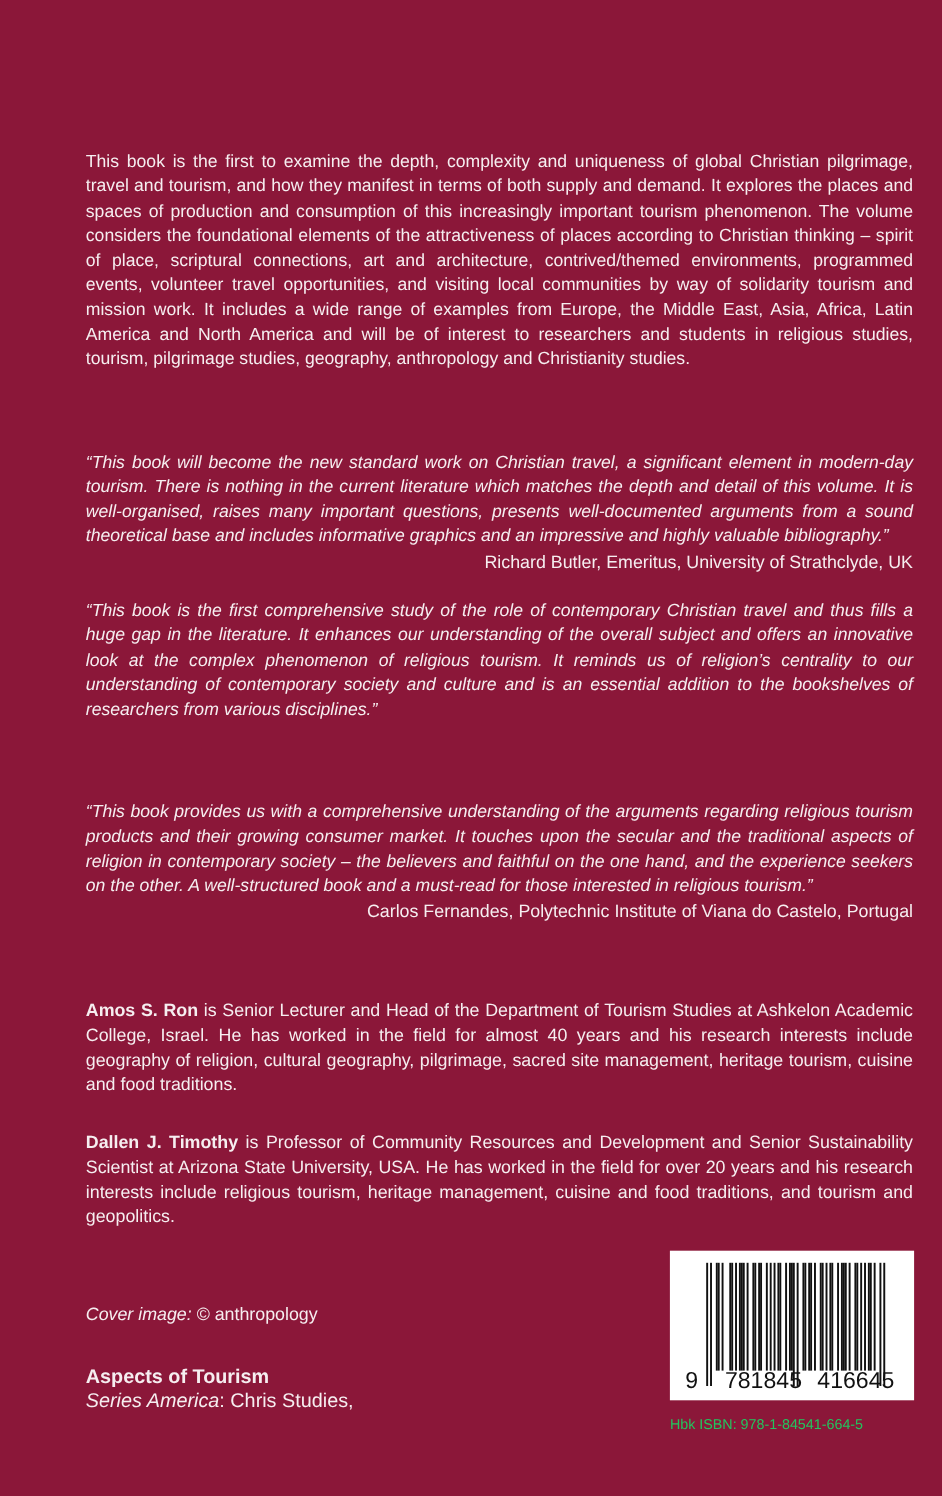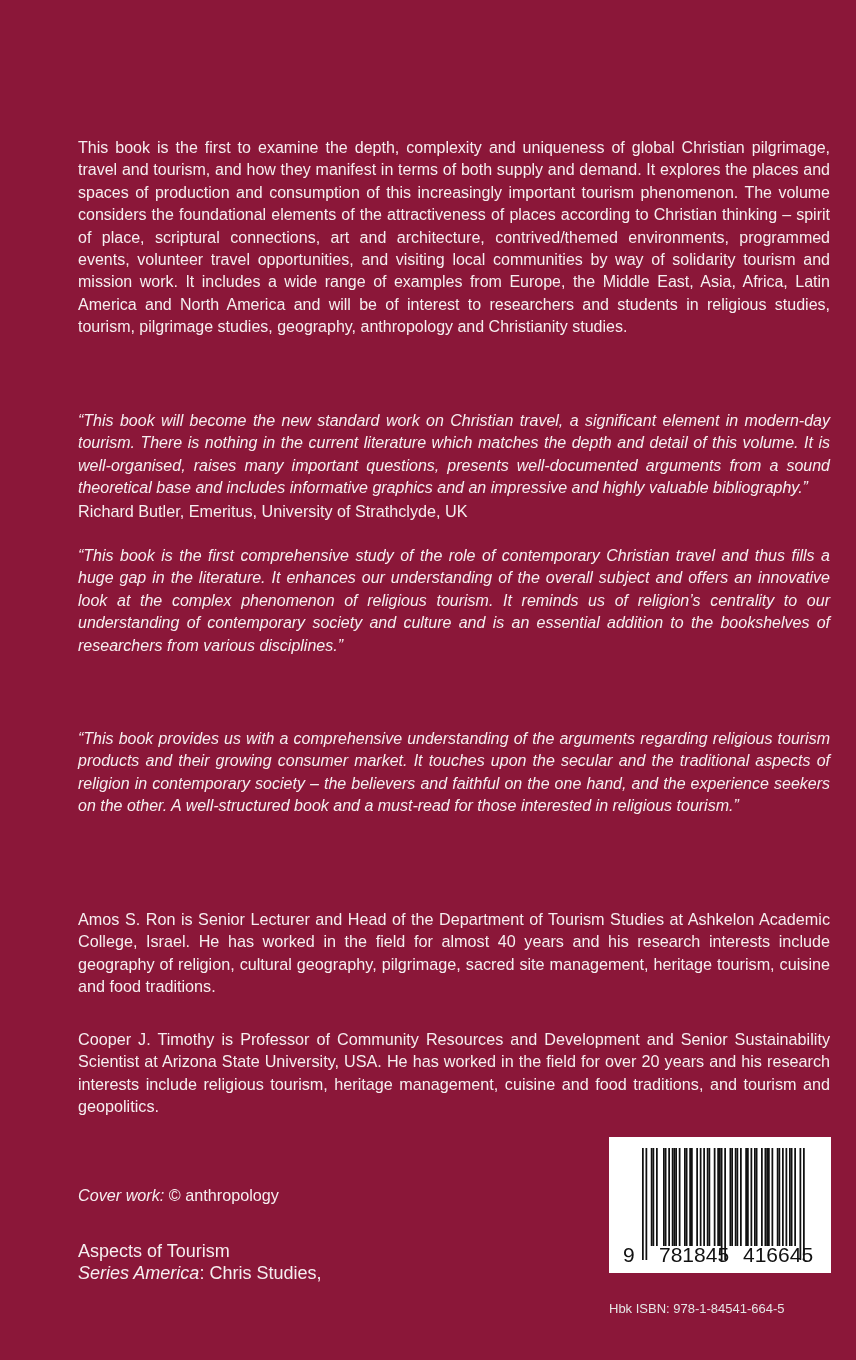--- a/index.html
+++ b/index.html
@@ -1,51 +1,52 @@
 <!DOCTYPE html>
 <html><head>
 <meta charset="utf-8">
 <style>
   html,body{margin:0;padding:0;}
   body{width:856px;height:1360px;background:#8b1739;color:#f6eef0;font-family:"Liberation Sans",sans-serif;position:relative;overflow:hidden;}
   .col{position:absolute;left:78px;width:752px;}
   p{margin:0;}
   .blurb{top:137px;font-size:16px;line-height:22.4px;text-align:justify;}
   .quote{font-style:italic;font-size:16px;line-height:22.4px;text-align:justify;}
-  .attr{text-align:left;font-size:16.2px;line-height:22.4px;}
+  .attr{text-align:right;font-size:16.2px;line-height:22.4px;}
   .q1{top:410px;} .q2{top:545px;} .q3{top:728px;}
   .bio{font-size:16.2px;line-height:22.4px;text-align:justify;}
   .b1{top:908px;} .b2{top:1028px;}
-  b{font-weight:normal;margin-top:30px;}
+  b{font-weight:bold;margin-top:30px;}
   .cover{position:absolute;left:78px;top:1186px;font-size:16.2px;}
   .series{position:absolute;left:78px;top:1240px;font-size:18px;line-height:22.4px;}
   .barcode-box{position:absolute;left:609px;top:1137px;width:222px;height:136px;background:#fff;}
   .barcode-box svg{display:block;}
-  .isbn{position:absolute;left:609px;top:1287px;font-size:13px;color:#e5e5e5;margin-top:14px;}
+  .isbn{position:absolute;left:609px;top:1287px;font-size:13px;color:#22c55e;}
 </style>
 </head>
 <body>
 
 <p class="col blurb">This book is the first to examine the depth, complexity and uniqueness of global Christian pilgrimage, travel and tourism, and how they manifest in terms of both supply and demand. It explores the places and spaces of production and consumption of this increasingly important tourism phenomenon. The volume considers the foundational elements of the attractiveness of places according to Christian thinking – spirit of place, scriptural connections, art and architecture, contrived/themed environments, programmed events, volunteer travel opportunities, and visiting local communities by way of solidarity tourism and mission work. It includes a wide range of examples from Europe, the Middle East, Asia, Africa, Latin America and North America and will be of interest to researchers and students in religious studies, tourism, pilgrimage studies, geography, anthropology and Christianity studies.</p>
 
 <div class="col q1">
   <p class="quote">“This book will become the new standard work on Christian travel, a significant element in modern-day tourism. There is nothing in the current literature which matches the depth and detail of this volume. It is well-organised, raises many important questions, presents well-documented arguments from a sound theoretical base and includes informative graphics and an impressive and highly valuable bibliography.”</p>
   <p class="attr">Richard Butler, Emeritus, University of Strathclyde, UK</p>
 </div>
 <div class="col q2">
   <p class="quote">“This book is the first comprehensive study of the role of contemporary Christian travel and thus fills a huge gap in the literature. It enhances our understanding of the overall subject and offers an innovative look at the complex phenomenon of religious tourism. It reminds us of religion’s centrality to our understanding of contemporary society and culture and is an essential addition to the bookshelves of researchers from various disciplines.”</p>
 </div>
 <div class="col q3">
   <p class="quote">“This book provides us with a comprehensive understanding of the arguments regarding religious tourism products and their growing consumer market. It touches upon the secular and the traditional aspects of religion in contemporary society – the believers and faithful on the one hand, and the experience seekers on the other. A well-structured book and a must-read for those interested in religious tourism.”</p>
+  <p class="attr">Carlos Fernandes, Polytechnic Institute of Viana do Castelo, Portugal</p>
 </div>
 
 <p class="col bio b1"><b>Amos S. Ron</b><span> is Senior Lecturer and Head of the Department of Tourism Studies at Ashkelon Academic College, Israel. He has worked in the field for almost 40 years and his research interests include geography of religion, cultural geography, pilgrimage, sacred site management, heritage tourism, cuisine and food traditions.</span></p>
-<p class="col bio b2"><b>Cooper J. Timothy</b><span> is Professor of Community Resources and Development and Senior Sustainability Scientist at Arizona State University, USA. He has worked in the field for over 20 years and his research interests include religious tourism, heritage management, cuisine and food traditions, and tourism and geopolitics.</span></p>
+<p class="col bio b2"><b>Dallen J. Timothy</b><span> is Professor of Community Resources and Development and Senior Sustainability Scientist at Arizona State University, USA. He has worked in the field for over 20 years and his research interests include religious tourism, heritage management, cuisine and food traditions, and tourism and geopolitics.</span></p>
 
-<div class="cover"><i>Cover work:</i><span> © anthropology</span></div>
+<div class="cover"><i>Cover image:</i><span> © anthropology</span></div>
 
 <div class="series">
   <div><b>Aspects of Tourism</b></div>
   <div><i>Series America</i><span>: Chris Studies,</span></div>
 </div>
 
 <div class="barcode-box">
   <svg id="bc" width="222" height="136">
     <g id="bars">
         <rect x="33" y="11" width="1.75" height="112" fill="#111"></rect>

